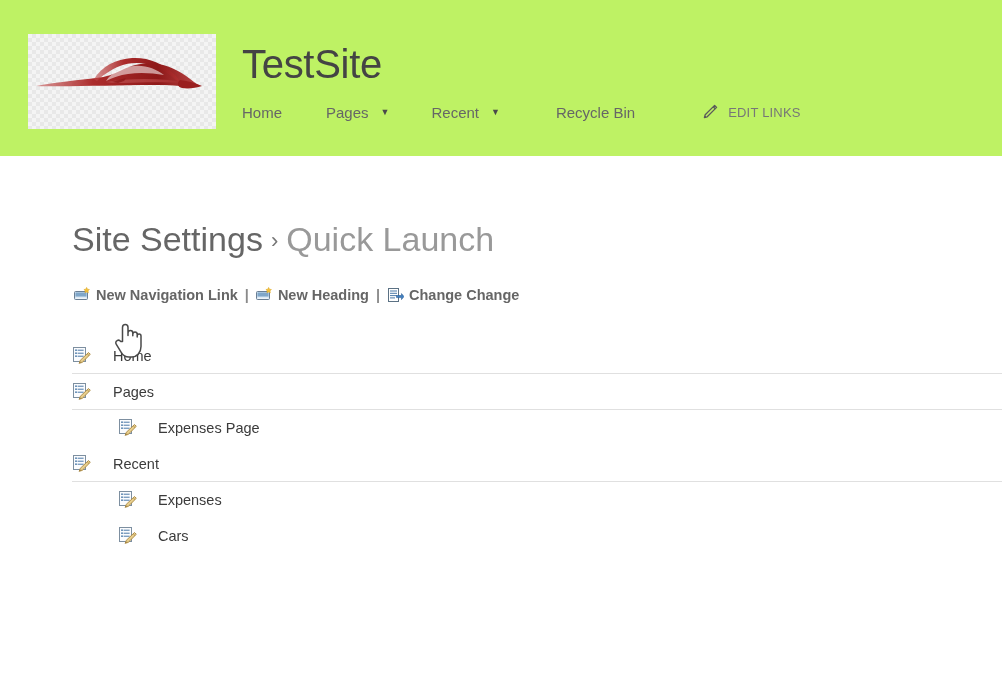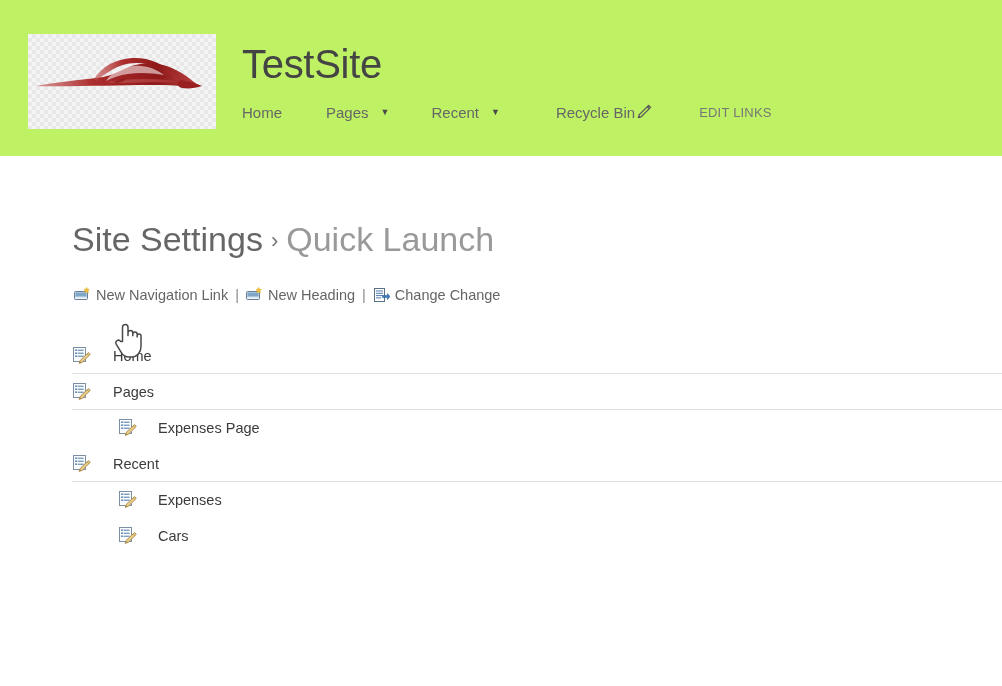--- a/index.html
+++ b/index.html
@@ -66,37 +66,36 @@
   .nav-item {
     font-size: 15px;
     color: #666666;
     white-space: nowrap;
     display: flex;
     align-items: center;
     cursor: pointer;
   }
   .nav-gap-1 { margin-right: 44px; }
   .nav-gap-2 { margin-right: 12px; }
-  .nav-gap-5 { }
+  .nav-gap-5 { margin-right: 66px; }
   .nav-caret {
     font-size: 9px;
     color: #4a4a4a;
     line-height: 1;
     margin-right: 42px;
     cursor: pointer;
   }
   .nav-caret.second { margin-right: 56px; }
   .edit-links {
     font-size: 13px;
     color: #777777;
     letter-spacing: 0.2px;
     display: flex;
     align-items: center;
     cursor: pointer;
-    gap: 37px;
   }
   .pencil-icon {
     width: 18px;
     height: 18px;
     margin-right: 9px;
     display: inline-block;
     flex: none;
   }
 
   
@@ -131,20 +130,21 @@
 
   .toolbar {
     position: absolute;
     left: 58px;
     top: 131px;
     display: flex;
     align-items: center;
     font-size: 14.5px;
     color: #666666;
     white-space: nowrap;
+    font-weight: bold;
   }
   .tb-link {
     display: flex;
     align-items: center;
     cursor: pointer;
     color: #666666;
   }
   .tb-icon {
     width: 17px;
     height: 16px;

